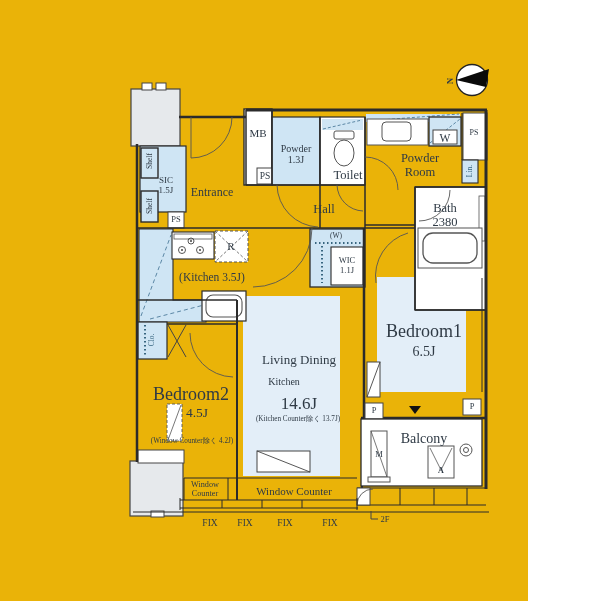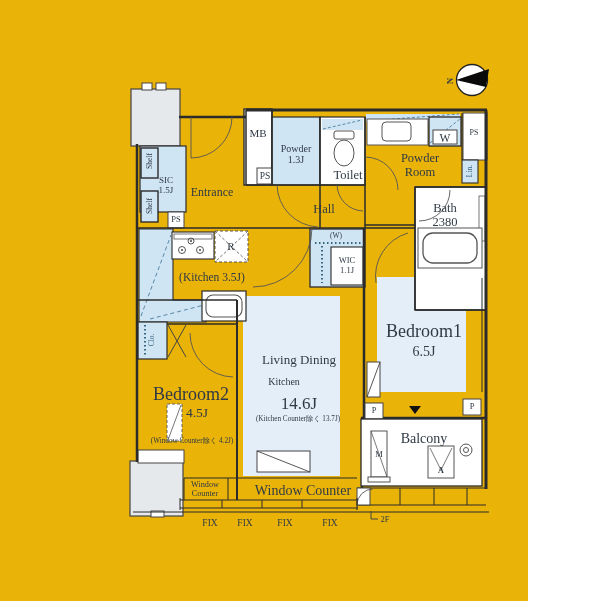--- a/index.html
+++ b/index.html
@@ -241,21 +241,21 @@
   <div class="lbl" style="left:299px;top:404px;font-size:17px">14.6J</div>
   <div class="lbl" style="left:298px;top:419px;font-size:7.2px">(Kitchen Counter除く 13.7J)</div>
   <div class="lbl" style="left:424px;top:331px;font-size:18px">Bedroom1</div>
   <div class="lbl" style="left:424px;top:352px;font-size:14px">6.5J</div>
   <div class="lbl" style="left:374px;top:411px;font-size:8.5px">P</div>
   <div class="lbl" style="left:472px;top:407px;font-size:8.5px">P</div>
   <div class="lbl" style="left:424px;top:439px;font-size:14px">Balcony</div>
   <div class="lbl" style="left:379px;top:455px;font-size:8.5px">M</div>
   <div class="lbl bold" style="left:441px;top:471px;font-size:8px">A</div>
   <div class="lbl" style="left:205px;top:489px;font-size:8.2px"><span>Window</span><br><span>Counter</span></div>
-  <div class="lbl" style="left:303px;top:491px;font-size:14px">Window Counter</div>
+  <div class="lbl" style="left:294px;top:491px;font-size:11px">Window Counter</div>
   <div class="lbl" style="left:210px;top:523px;font-size:9.5px">FIX</div>
   <div class="lbl" style="left:245px;top:523px;font-size:9.5px">FIX</div>
   <div class="lbl" style="left:285px;top:523px;font-size:9.5px">FIX</div>
   <div class="lbl" style="left:330px;top:523px;font-size:9.5px">FIX</div>
   <div class="lbl" style="left:385px;top:520px;font-size:8.5px">2F</div>
   <div class="lbl rot bold" style="left:450px;top:81px;font-size:9px">N</div>
 
 </div>
 
 </body></html>

